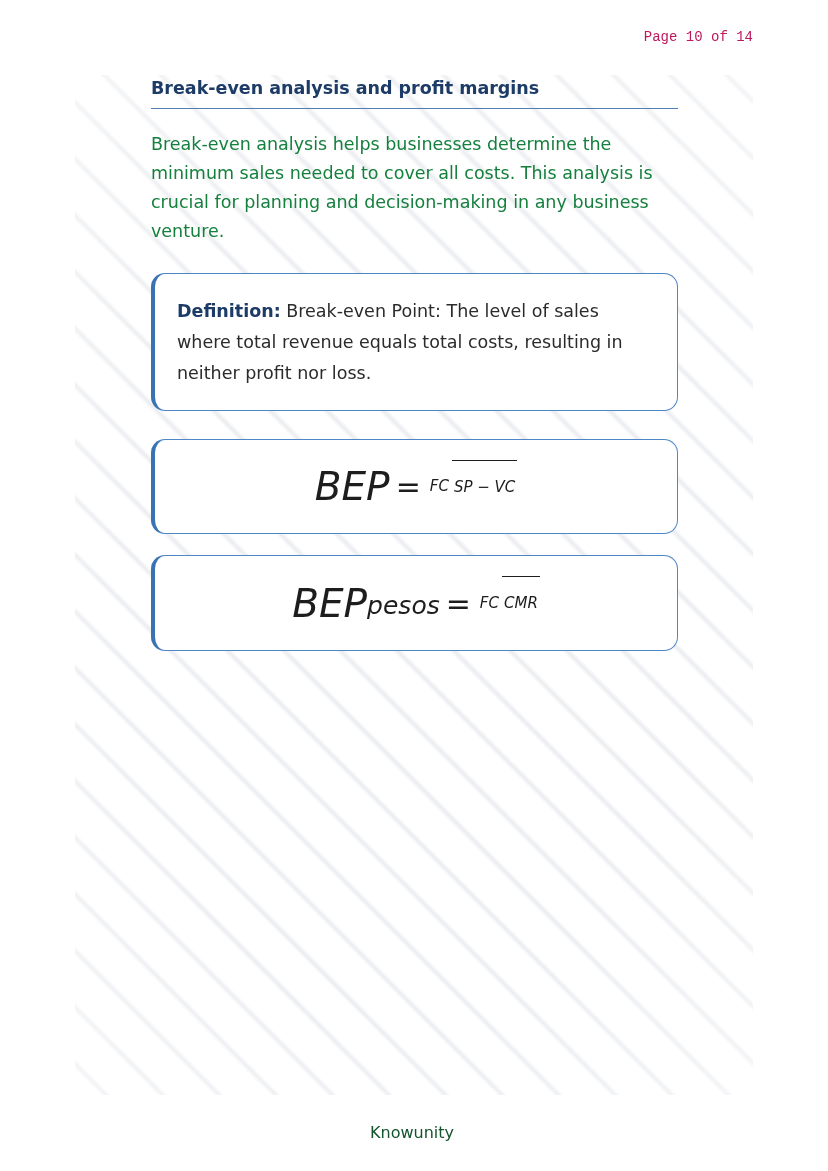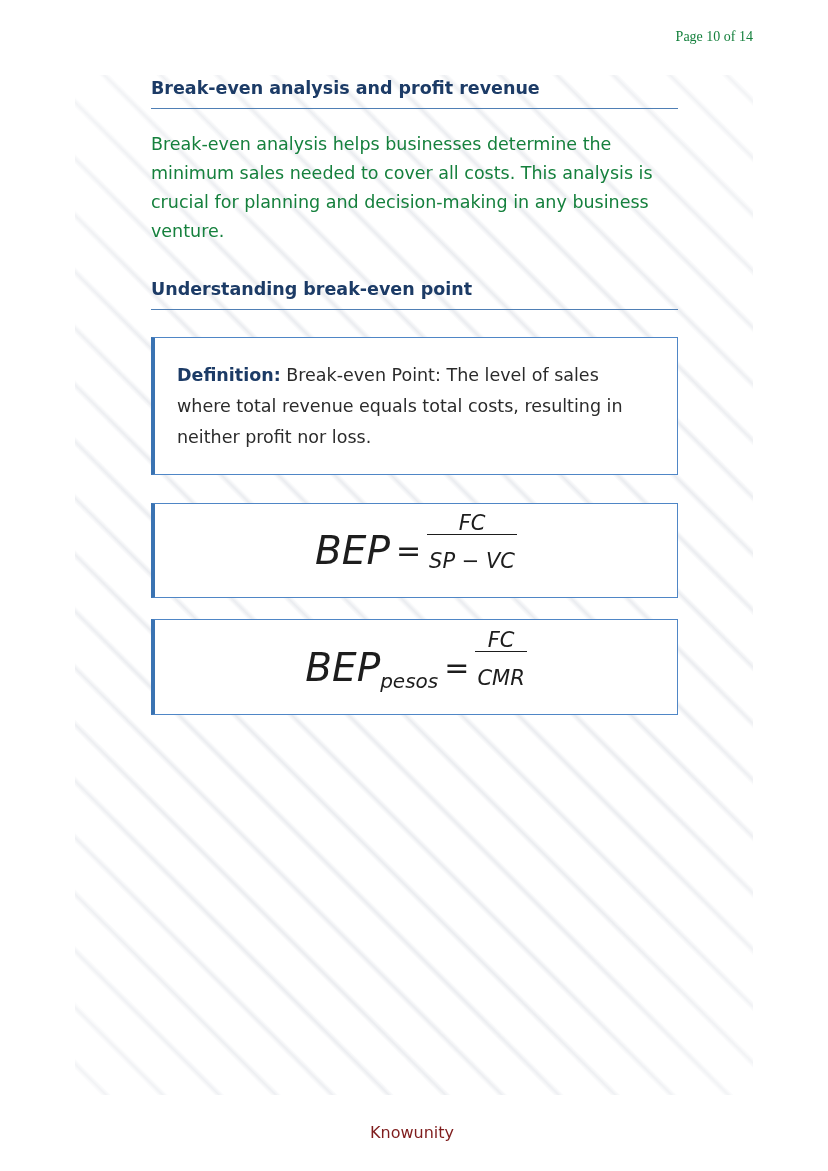--- a/index.html
+++ b/index.html
@@ -1,53 +1,52 @@
 <!DOCTYPE html>
 <html><head>
 <meta charset="utf-8">
 <style>
   html, body { margin:0; padding:0; background:#ffffff; }
   body { width:828px; height:1171px; position:relative; overflow:hidden; font-family:"DejaVu Sans", sans-serif; }
-  .page-number { position:absolute; top:29px; right:75px; font-family:Liberation Serif, serif; font-size:14px; color:#15803d; }
+  .page-number { position:absolute; top:29px; right:75px; font-family:Liberation Mono, monospace; font-size:14px; color:#be185d; }
   .bg-pattern {
     position:absolute; left:75px; top:75px; width:678px; height:1020px;
     background-image: repeating-linear-gradient(45deg, rgba(236,238,242,0) 0px, rgba(236,238,242,0) 18px, rgba(232,234,238,0.9) 22px, rgba(236,238,242,0) 26px, rgba(236,238,242,0) 40px);
     -webkit-mask-image: radial-gradient(ellipse at center, #000 60%, rgba(0,0,0,0.6) 100%);
   }
   .content { position:absolute; left:151px; top:78px; width:527px; }
   h2 { margin:0; font-size:17.5px; font-weight:bold; color:#1c3b66; padding-bottom:10px; border-bottom:1.5px solid #4f7fb5; }
   .h-main { padding-top:0; }
   .intro { margin:21px 0 0 0; font-size:17.5px; line-height:29px; color:#15803d; }
   .h-sub { margin-top:33px; }
-  .box { background:#fff; border:1.3px solid #4f86c6; border-left:4px solid #3a73b2; border-radius:0; box-sizing:border-box; }
+  .box { background:#fff; border:1.3px solid #4f86c6; border-left:4px solid #3a73b2; border-radius:14px; box-sizing:border-box; }
   .def-box { margin-top:27px; padding:22px 22px 22px 22px; height:138px; font-size:17.5px; line-height:31px; color:#2b2b2b; }
   .label-strong { font-weight:bold; color:#1c3b66; }
   .formula-box { margin-top:28px; height:95px; display:flex; align-items:center; justify-content:center; }
   .formula-box2 { margin-top:21px; height:96px; display:flex; align-items:center; justify-content:center; }
   .formula { display:flex; align-items:center; font-style:italic; color:#1d1d1d; }
   .f-lhs { font-size:39px; }
-  .f-sub { font-size:20px; position:relative; top:14px; }
+  .f-sub { font-size:25px; position:relative; top:2px; }
   .f-eq { font-size:30px; font-style:normal; margin:0 6px; }
-  .frac { display:inline-flex; flex-direction:column; align-items:center; font-size:21px; line-height:21px; }
+  .frac { display:inline-flex; flex-direction:row; align-items:center; font-size:15px; line-height:21px; }
   .frac .num { padding:0 3px; }
   .frac .den { border-top:1.3px solid #1d1d1d; padding:16px 2px;text-align:center; }
   .ex-box { margin-top:29px; padding:24px 22px 22px 22px; height:168px; font-size:17.5px; line-height:30.5px; color:#2b2b2b; }
-  .footer { position:absolute; top:1123px; left:0; width:824px; text-align:center; font-size:16px; color:#7f1d1d; }
+  .footer { position:absolute; top:1123px; left:0; width:824px; text-align:center; font-size:16px; color:#14532d; }
 </style>
 </head>
 <body>
 
 <div class="page-number">Page 10 of 14</div>
 <div class="bg-pattern"></div>
 
 <div class="content">
-  <h2 class="h-main">Break-even analysis and profit revenue</h2>
+  <h2 class="h-main">Break-even analysis and profit margins</h2>
   <p class="intro">Break-even analysis helps businesses determine the minimum sales needed to cover all costs. This analysis is crucial for planning and decision-making in any business venture.</p>
 
-  <h2 class="h-sub">Understanding break-even point</h2>
 
   <div class="box def-box">
     <span class="label-strong">Definition:</span><span> Break-even Point: The level of sales where total revenue equals total costs, resulting in neither profit nor loss.</span>
   </div>
 
   <div class="box formula-box">
     <div class="formula">
       <span class="f-lhs">BEP</span>
       <span class="f-eq">=</span>
       <span class="frac">

